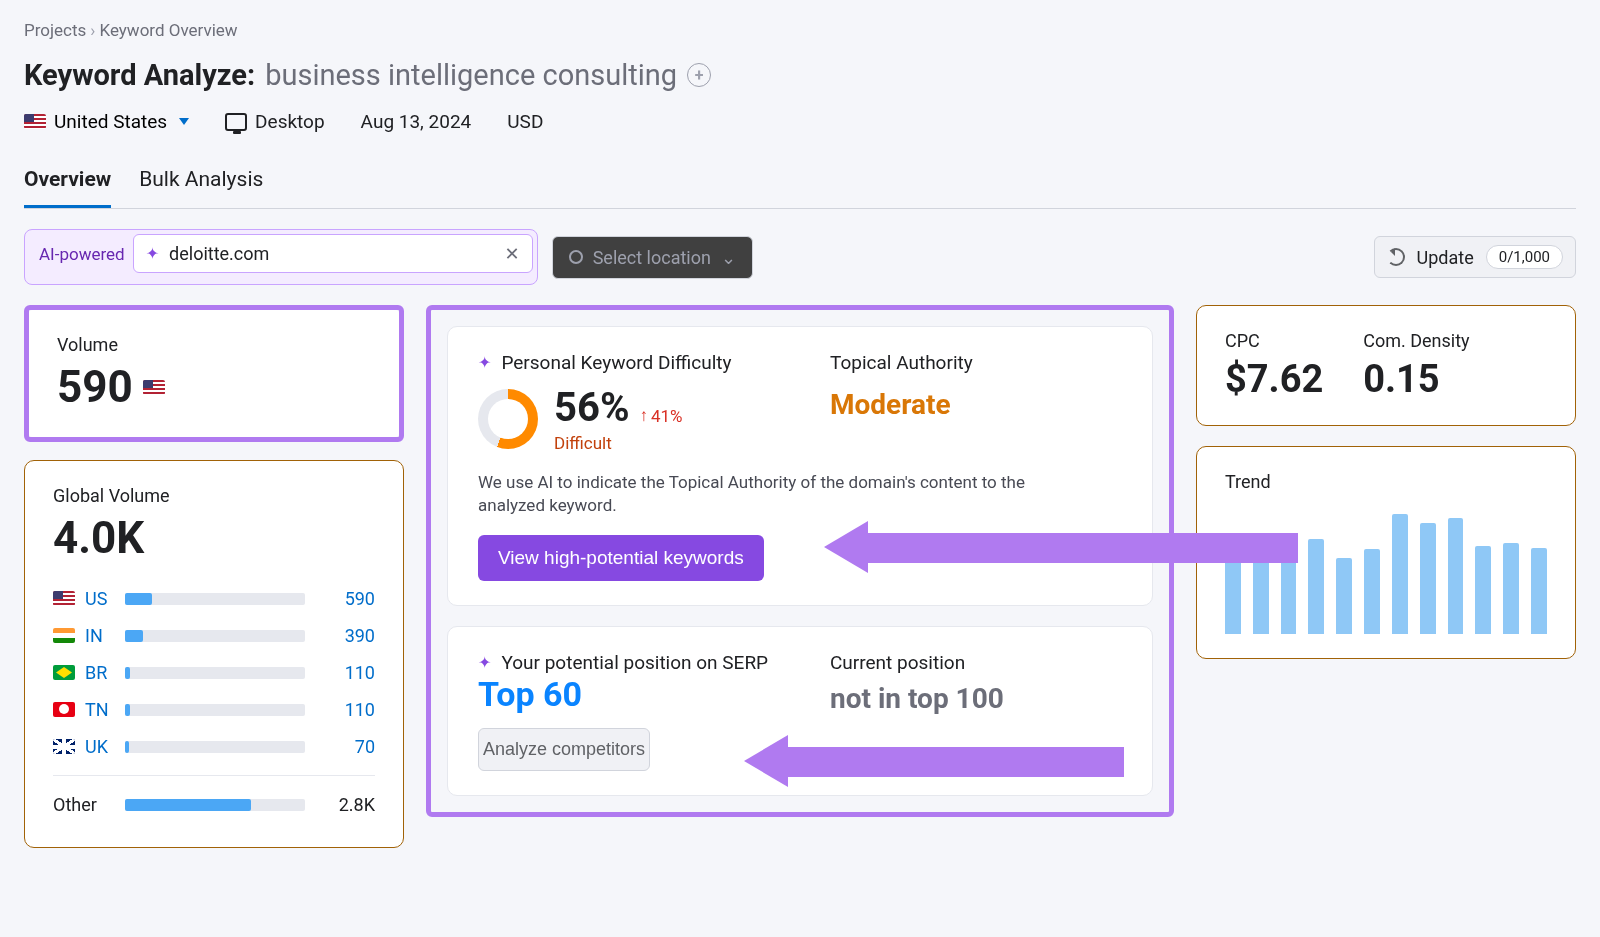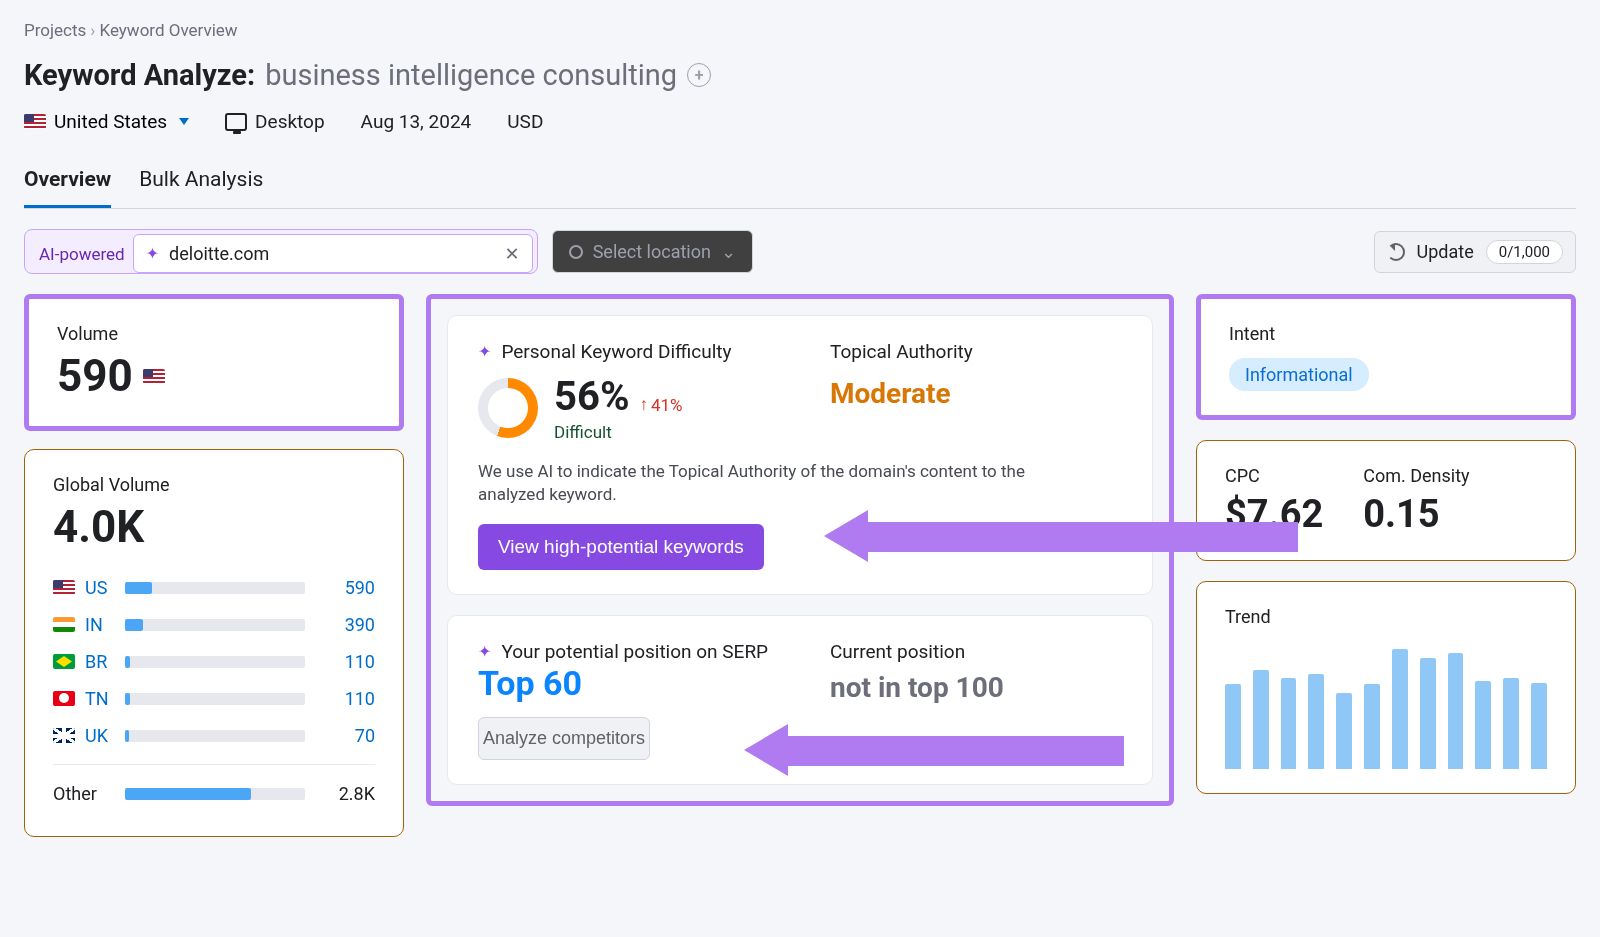--- a/index.html
+++ b/index.html
@@ -24,21 +24,21 @@
   .flag-tn { background:#e70013; position:relative; }
   .flag-tn::after{content:"";position:absolute;left:6px;top:2px;width:10px;height:10px;background:#fff;border-radius:50%;}
   .flag-uk { background:#012169; position:relative; }
   .flag-uk::after{content:"";position:absolute;inset:0;background:linear-gradient(to bottom right,transparent 44%,#fff 44% 56%,transparent 56%),linear-gradient(to bottom left,transparent 44%,#fff 44% 56%,transparent 56%),linear-gradient(#fff 0 0) center/100% 4px no-repeat,linear-gradient(#fff 0 0) center/4px 100% no-repeat,linear-gradient(#c8102e 0 0) center/100% 2px no-repeat,linear-gradient(#c8102e 0 0) center/2px 100% no-repeat;}
   .desktop-icon { width:22px; height:18px; border:2px solid #202124; border-radius:3px; position:relative; }
   .desktop-icon::after{content:"";position:absolute;left:6px;bottom:-5px;width:8px;height:3px;background:#202124;border-radius:1px;}
   .tabs { display:flex; gap:28px; border-bottom:1px solid #d1d4dc; font-size:21px; margin-bottom: 20px; }
   .tab { padding: 6px 0 14px; cursor:pointer; color:#202124; }
   .tab.active { font-weight:700; border-bottom:3px solid #006dca; }
   .controls-row { display:flex; align-items:center; gap: 14px; margin-bottom: 20px; }
-  .ai-chip { display:flex; align-items:center; background:#f4ecff; border:1px solid #c9a4ff; border-radius:8px; padding:4px 4px 0 14px; font-size:17px; color:#6727b0; }
+  .ai-chip { display:flex; align-items:center; background:#f4ecff; border:1px solid #c9a4ff; border-radius:8px; padding:4px 4px 11px 14px; font-size:17px; color:#6727b0; }
   .domain-input { display:flex; align-items:center; gap:10px; background:#fff; border:1px solid #c9a4ff; border-radius:6px; padding:8px 12px; margin-left:8px; width: 400px; font-size:18px; color:#202124; }
   .domain-input .x { margin-left:auto; color:#6c6e79; cursor:pointer; font-size:18px; }
   .sparkle { color:#8649e1; font-size:16px; }
   .location-btn { display:flex; align-items:center; gap:10px; border:1px solid #d1d4dc; border-radius:6px; background:#404040; padding:10px 16px; font-size:18px; color:#9da0ad; cursor:pointer; }
   .pin-icon { width:14px;height:14px;border:2px solid #9da0ad;border-radius:50%; position:relative;}
   .spacer { flex:1; }
   .update-btn { display:flex; align-items:center; gap:12px; border:1px solid #d1d4dc; border-radius:6px; background:#f0f1f5; padding:8px 12px; font-size:18px; color:#202124; cursor:pointer;}
   .refresh-icon { width:18px; height:18px; border:2px solid #606266; border-radius:50%; border-left-color:transparent; position:relative; }
   .refresh-icon::after{content:"";position:absolute;left:-2px;top:-2px;border:4px solid transparent;border-right-color:#606266;}
   .pill { background:#fff; border:1px solid #d1d4dc; border-radius:12px; padding:2px 12px; font-size:15px;}
@@ -59,21 +59,21 @@
   .divider { height:1px; background:#e6e8ee; margin:10px 0;}
   .mid-col { display:flex; flex-direction:column; gap:20px; }
   .mid-card { background:#fff; border:1px solid #e6e8ee; border-radius:10px; padding:24px 30px; }
   .mid-top-row { display:flex; gap:60px; }
   .pkd-head { display:flex; align-items:center; gap:10px; font-size:19px; }
   .pkd-body { display:flex; align-items:center; gap:16px; margin-top:10px;}
   .donut { width:60px; height:60px; border-radius:50%; background: conic-gradient(#ff8a00 0 56%, #e6e8ee 56% 100%); position:relative;}
   .donut::after{content:"";position:absolute;inset:10px;background:#fff;border-radius:50%;}
   .pkd-val { font-size:40px; font-weight:700; }
   .pkd-delta { color:#d93025; font-size:17px; display:flex; align-items:center; gap:3px;}
-  .pkd-sub { font-size:17px; color:#14532d; margin-top:2px;}
+  .pkd-sub { font-size:17px; color:#c2410c; margin-top:2px;}
   .ta-head { font-size:19px; }
   .ta-val { font-size:28px; font-weight:700; color:#d97706; margin-top:14px;}
   .ai-note { font-size:17px; color:#484a54; margin-top:18px; max-width:560px; line-height:1.35;}
   .btn-primary { display:inline-block; background:#8649e1; color:#fff; border:none; border-radius:6px; padding:12px 20px; font-size:19px; cursor:pointer; margin-top:18px;}
   .btn-secondary { display:inline-block; background:#f0f1f5; border:1px solid #d1d4dc; border-radius:6px; padding:10px 4px; font-size:18px; color:#606266; cursor:pointer; margin-top:14px;}
   .pp-row { display:flex; gap:60px; }
   .pp-head { font-size:19px; margin-bottom:8px;}
   .pp-val { font-size:34px; font-weight:700; color:#0a84ff; }
   .cp-val { font-size:28px; font-weight:700; color:#6c6e79; }
   .right-col { display:flex; flex-direction:column; gap:20px; }
@@ -257,26 +257,20 @@
             <div style="flex:1;">
               <div class="pp-head">Current position</div>
               <div class="cp-val">not in top 100</div>
             </div>
           </div>
         </div>
       </div>
     </div>
 
     <div class="right-col">
-      <div class="hl-purple">
-        <div class="card hl-inner" style="border:none;">
-          <div class="label">Intent</div>
-          <span class="intent-badge">Informational</span>
-        </div>
-      </div>
       <div class="card">
         <div class="kpi-row">
           <div>
             <div class="kpi-label">CPC</div>
             <div class="kpi-val">$7.62</div>
           </div>
           <div>
             <div class="kpi-label">Com. Density</div>
             <div class="kpi-val">0.15</div>
           </div>

